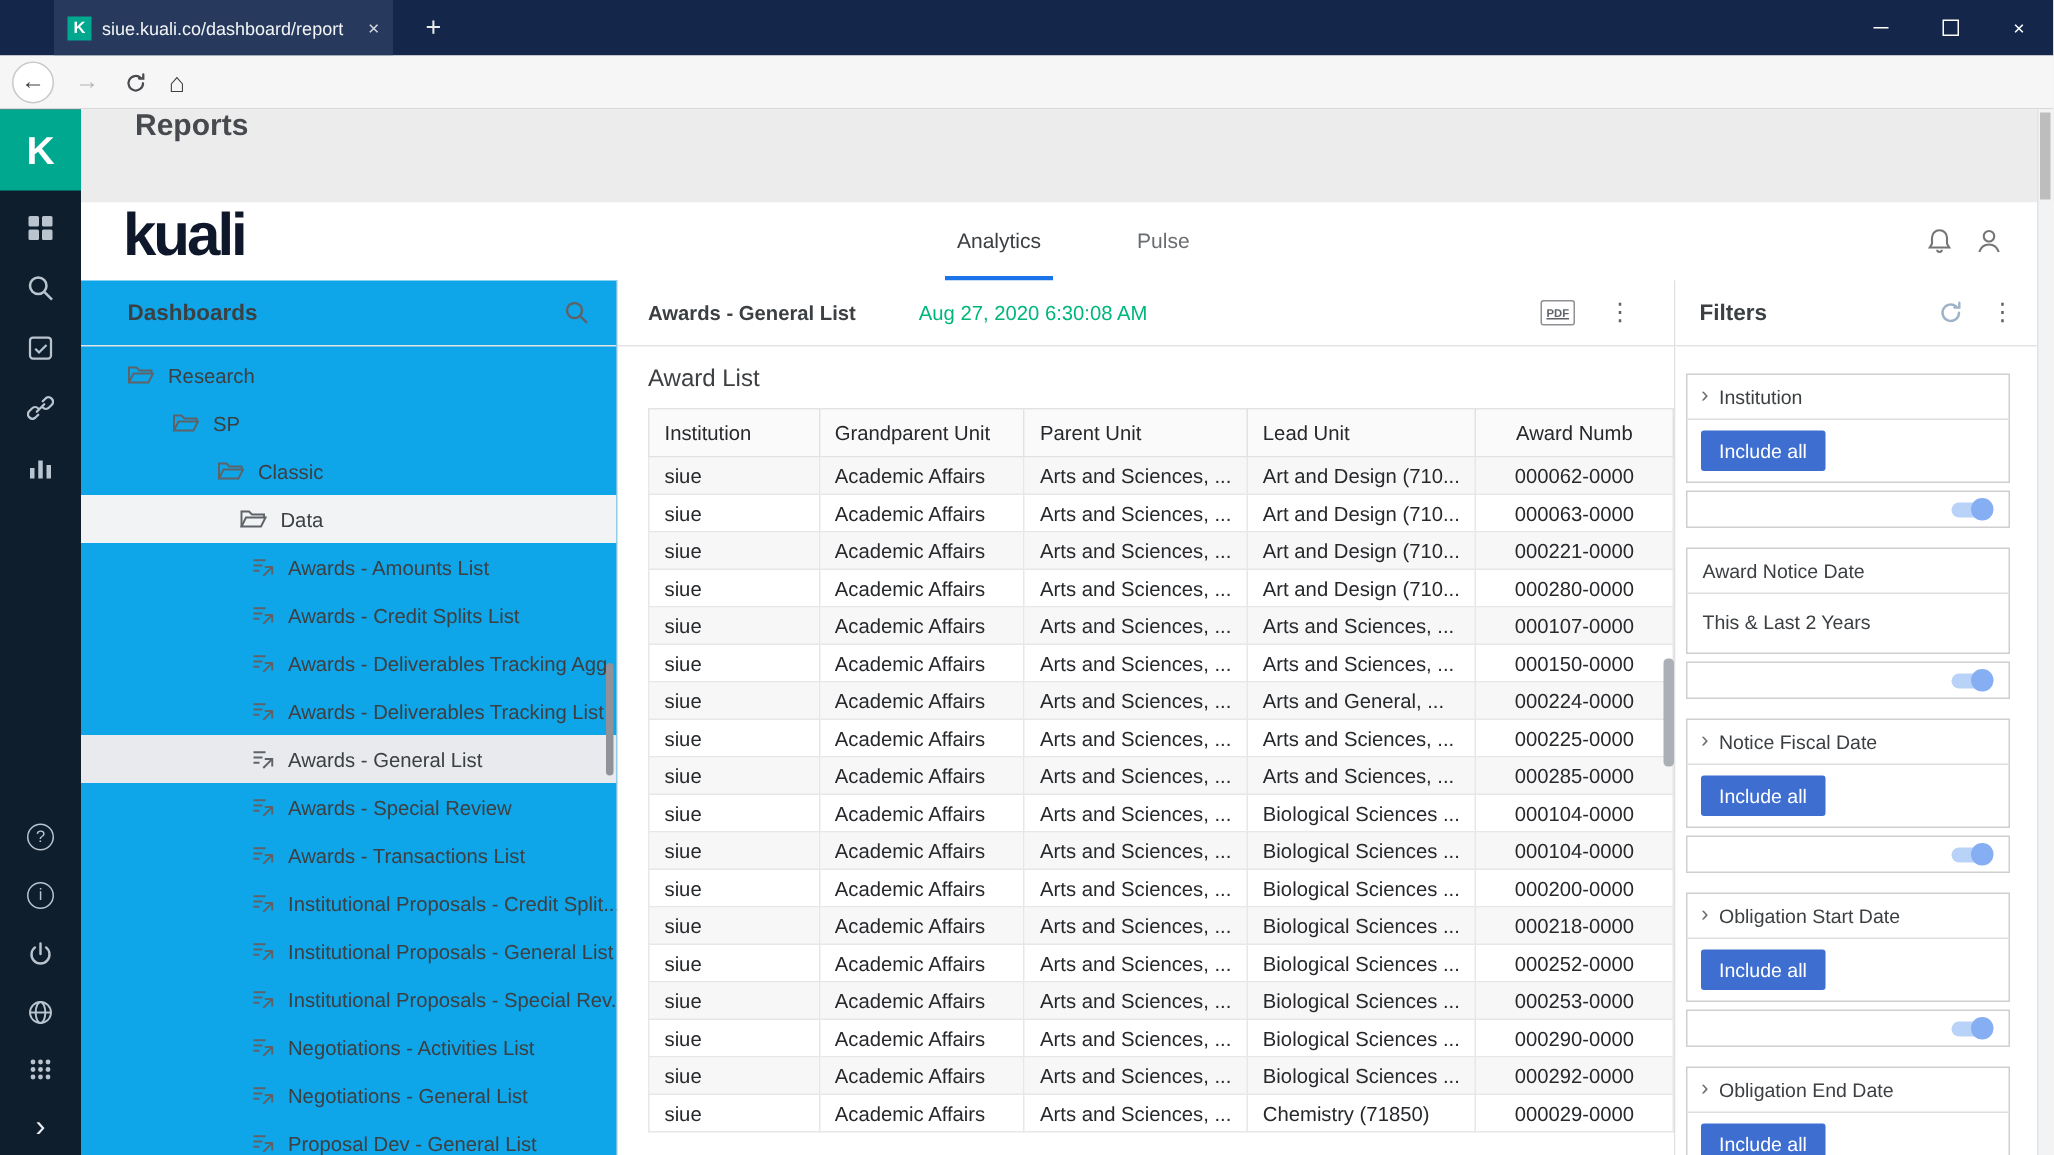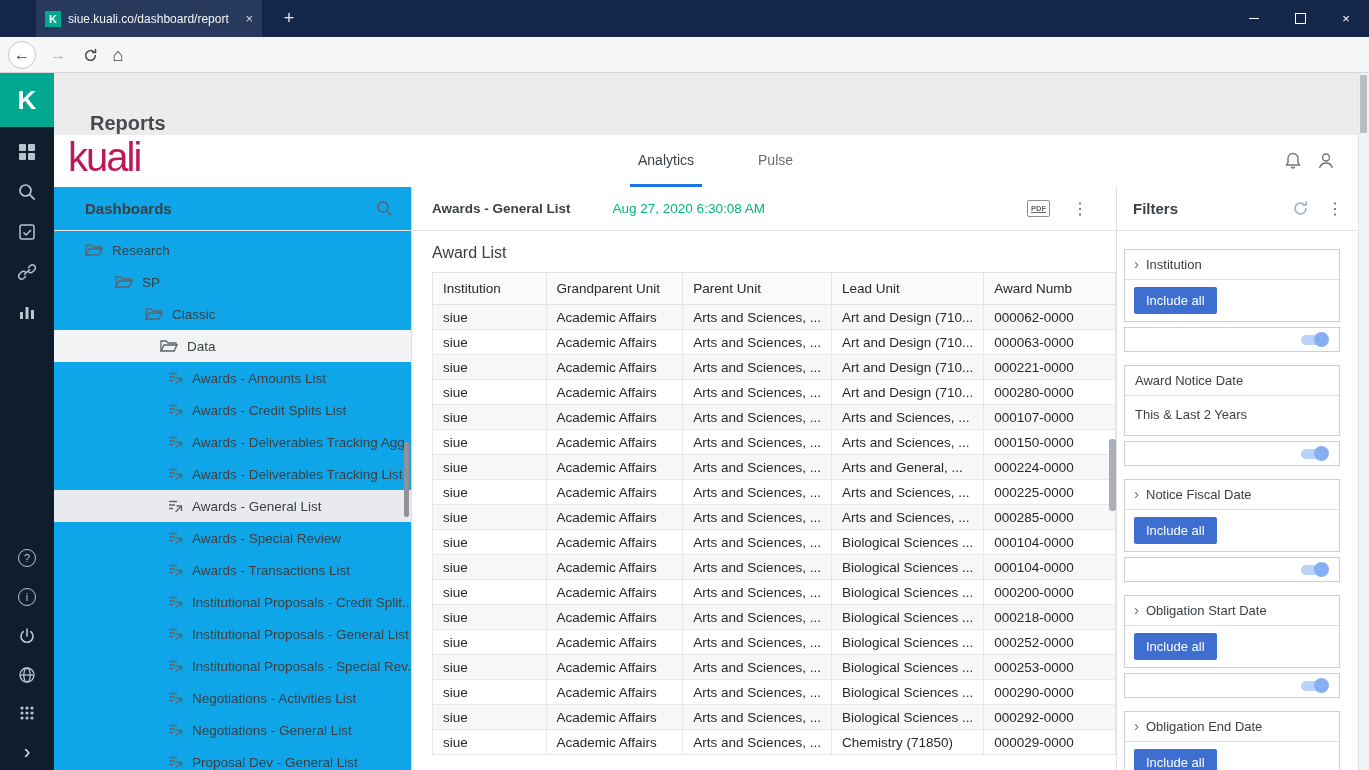--- a/index.html
+++ b/index.html
@@ -45,24 +45,24 @@
   .krail-tile{width:54px;height:54px;background:#00a88f;display:flex;align-items:center;justify-content:center;
           color:#fff;font-weight:bold;font-size:26px;}
   .rail-icons{position:absolute;top:70px;left:0;width:54px;display:flex;flex-direction:column;align-items:center;gap:22px;}
   .rail-bottom{position:absolute;bottom:10px;left:0;width:54px;display:flex;flex-direction:column;align-items:center;gap:21px;}
   .circle-glyph{width:16px;height:16px;border:1.5px solid #b9c4cf;border-radius:50%;color:#b9c4cf;
           font-size:11px;display:flex;align-items:center;justify-content:center;box-sizing:content-box;}
   .expand{color:#e6ecf1;font-size:20px;line-height:18px;}
 
   
   .appmain{position:absolute;left:54px;top:73px;width:1315px;height:697px;background:#fff;}
-  .pagebar{height:62px;background:#ececec;display:flex;align-items:flex-end;}
+  .pagebar{height:62px;background:#ececec;display:flex;align-items:flex-start;}
   .pagetitle{margin-left:36px;font-size:20px;font-weight:bold;color:#46494e;}
   .apphdr{height:52px;background:#fff;position:relative;}
-  .kuali-logo{position:absolute;left:14px;top:0px;font-size:40px;font-weight:normal;color:#be185d;letter-spacing:-2px;}
+  .kuali-logo{position:absolute;left:28px;top:0px;font-size:40px;font-weight:bold;color:#0f172a;letter-spacing:-2px;}
   .hdr-tabs{position:absolute;left:576px;top:0;height:52px;display:flex;gap:48px;}
   .hdr-tab{height:49px;display:flex;align-items:center;font-size:14px;color:#6a6d70;padding:0 8px;box-sizing:border-box;}
   .hdr-tab.active{color:#3c4043;border-bottom:3px solid #1a73e8;height:52px;}
   .hdr-icons{position:absolute;right:33px;top:16px;display:flex;gap:13px;align-items:center;}
 
   .content{position:absolute;top:114px;left:0;width:1315px;height:583px;display:flex;}
   .panelhdr{height:44px;border-bottom:1px solid #e4e4e4;display:flex;align-items:center;box-sizing:border-box;}
 
   
   .dashpanel{width:358px;border-right:1px solid #ddd;position:relative;box-sizing:border-box;background:#0ea5e9;overflow:hidden;}
@@ -87,21 +87,21 @@
   .tablewrap{margin-left:20px;}
   table{border-collapse:collapse;font-size:13.5px;color:#26282b;table-layout:fixed;}
   th{font-weight:normal;text-align:left;height:32px;padding:0 10px;background:#fafafa;border:1px solid #e2e2e2;
      white-space:nowrap;overflow:hidden;box-sizing:border-box;}
   td{height:25px;padding:0 10px;border:1px solid #e7e7e7;white-space:nowrap;overflow:hidden;box-sizing:border-box;}
   tbody tr:nth-child(odd) td{background:#f7f7f7;}
   th:nth-child(1),td:nth-child(1){width:145px;}
   th:nth-child(2),td:nth-child(2){width:148px;}
   th:nth-child(3),td:nth-child(3){width:148px;}
   th:nth-child(4),td:nth-child(4){width:148px;}
-  th:nth-child(5),td:nth-child(5){width:160px;}
+  th:nth-child(5),td:nth-child(5){width:160px;text-align:center;}
   .center-scroll{position:absolute;right:0;top:252px;width:7px;height:72px;background:#aab0b6;border-radius:3px;}
 
   
   .filterpanel{flex:1;position:relative;background:#fff;box-sizing:border-box;overflow:hidden;}
   .fp-title{margin-left:16px;font-size:15px;font-weight:bold;color:#3c4043;}
   .fp-right{margin-left:auto;display:flex;gap:18px;margin-right:26px;align-items:center;}
   .fsections{padding:18px 0 0 7px;}
   .fsection{margin-bottom:13px;}
   .fbox{width:216px;border:1px solid #cfcfcf;box-sizing:border-box;background:#fff;}
   .fbox-hdr{height:29px;display:flex;align-items:center;border-bottom:1px solid #dedede;font-size:13px;color:#3c4043;}

